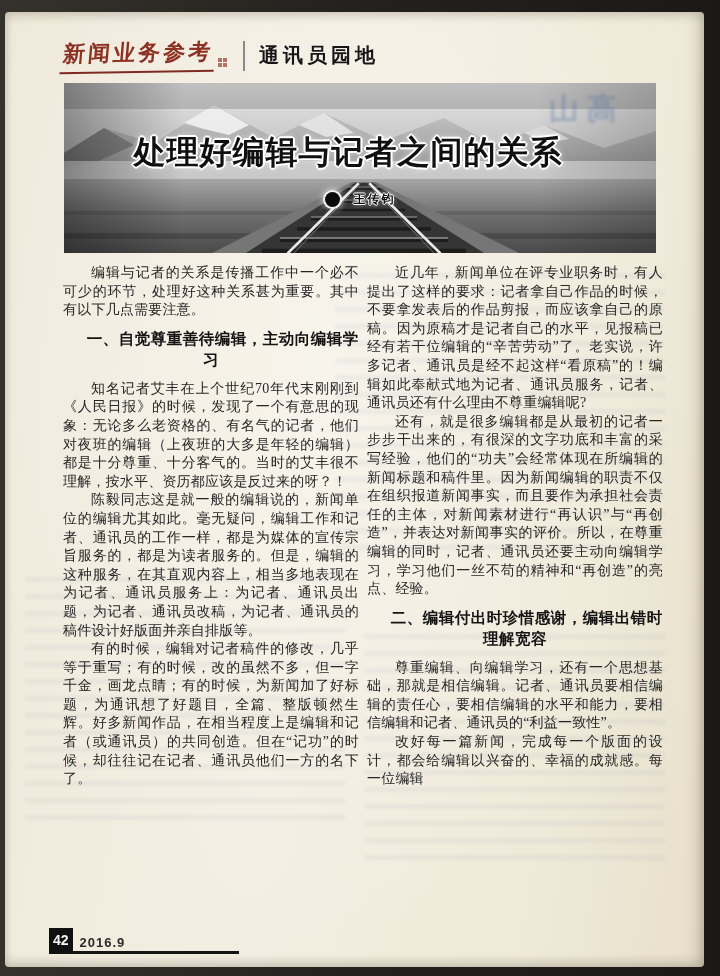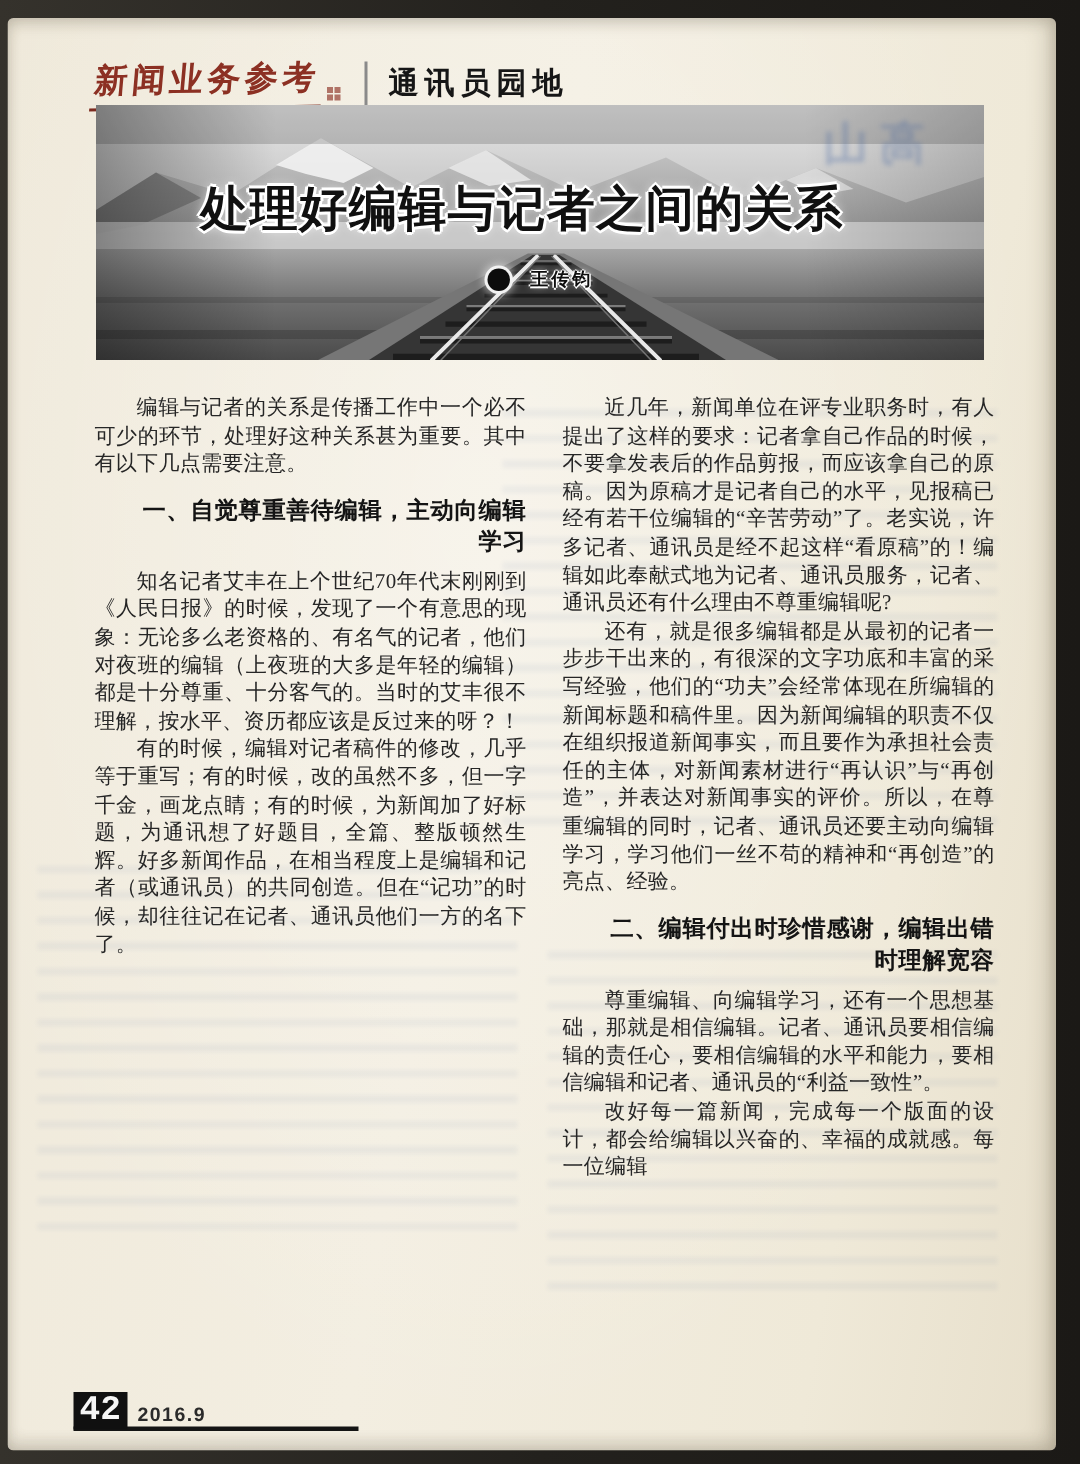--- a/index.html
+++ b/index.html
@@ -36,21 +36,21 @@
   }
   .seal{display:grid;grid-template-columns:4px 4px;grid-gap:1px;margin:0 0 6px 3px;}
   .seal i{width:4px;height:4px;background:#8c3023;opacity:.65;display:block;}
   .mast-divider{width:2px;height:30px;background:#8a8a8a;margin:0 14px 0 16px;}
   .column-title{
     font-family:"Liberation Sans","DejaVu Sans",sans-serif;
     font-size:20px;font-weight:bold;color:#161616;letter-spacing:4px;
   }
 
   
-  .banner{position:absolute;left:59px;top:58px;width:592px;height:170px;overflow:hidden;background:#9a9a9a;}
+  .banner{position:absolute;left:59px;top:71px;width:592px;height:170px;overflow:hidden;background:#9a9a9a;}
   .banner svg{position:absolute;left:0;top:0;}
   .ghost{
     position:absolute;right:40px;top:6px;color:#3c5fa0;opacity:.30;filter:blur(1.6px);
     transform:scaleX(-1);font-size:30px;font-weight:bold;letter-spacing:8px;
     font-family:"Liberation Sans","DejaVu Sans",sans-serif;pointer-events:none;
   }
   .banner-title{
     position:absolute;left:0;right:24px;top:48px;text-align:center;
     font-family:"Liberation Sans","DejaVu Sans",sans-serif;
     font-size:32px;font-weight:bold;color:#101010;letter-spacing:1px;
@@ -66,38 +66,38 @@
   }
   .author-name{
     font-family:"Liberation Sans","DejaVu Sans",sans-serif;
     font-size:12px;font-weight:bold;color:#0e0e0e;letter-spacing:2px;
     text-shadow:-1px 0 #fff,1px 0 #fff,0 -1px #fff,0 1px #fff,0 0 5px rgba(255,255,255,.9);
   }
 
   
   .columns{
     position:absolute;left:58px;top:252px;width:600px;height:664px;
-    display:flex;gap:24px;color:#262626;
+    display:flex;gap:8px;color:#262626;
   }
   .col{flex:1;overflow:hidden;text-align:justify;}
   .col p{
     margin:0;font-size:14px;line-height:18.6px;text-indent:2em;letter-spacing:.2px;
   }
   .col h3{
-    font-family:Liberation Sans, sans-serif;
+    font-family:Liberation Mono, monospace;
     font-size:15.5px;line-height:21px;font-weight:bold;color:#141414;
-    margin:10px 0 8px 0;text-indent:1.5em;text-align:right;letter-spacing:.5px;
+    margin:10px 0 8px 0;text-indent:1.5em;text-align:center;letter-spacing:.5px;
   }
 
   
   .footer{position:absolute;left:44px;top:916px;display:flex;align-items:flex-end;
     border-bottom:3px solid #141414;width:190px;padding-bottom:0;}
   .page-badge{
-    background:#101010;color:#f5f5f5;font-family:Liberation Mono, monospace;
-    font-size:23px;font-weight:bold;padding:1px 4px 2px 4px;line-height:22px;margin-bottom:-2px;
+    background:#101010;color:#f5f5f5;font-family:Liberation Sans, sans-serif;
+    font-size:14px;font-weight:bold;padding:1px 4px 2px 4px;line-height:22px;margin-bottom:-2px;
   }
   .issue{
     font-family:"Liberation Sans","DejaVu Sans",sans-serif;
     font-size:13px;font-weight:bold;color:#2a2a2a;letter-spacing:1px;margin:0 0 1px 7px;
   }
 </style>
 </head>
 <body>
 
 <div class="paper">
@@ -194,20 +194,21 @@
       <span class="author-bullet"></span>
       <span class="author-name">王传钧</span>
     </div>
   </div>
 
   <div class="columns">
     <div class="col">
       <p>编辑与记者的关系是传播工作中一个必不可少的环节，处理好这种关系甚为重要。其中有以下几点需要注意。</p>
       <h3>一、自觉尊重善待编辑，主动向编辑学习</h3>
       <p>知名记者艾丰在上个世纪70年代末刚刚到《人民日报》的时候，发现了一个有意思的现象：无论多么老资格的、有名气的记者，他们对夜班的编辑（上夜班的大多是年轻的编辑）都是十分尊重、十分客气的。当时的艾丰很不理解，按水平、资历都应该是反过来的呀？！</p>
+      <p>陈毅同志这是就一般的编辑说的，新闻单位的编辑尤其如此。毫无疑问，编辑工作和记者、通讯员的工作一样，都是为媒体的宣传宗旨服务的，都是为读者服务的。但是，编辑的这种服务，在其直观内容上，相当多地表现在为记者、通讯员服务上：为记者、通讯员出题，为记者、通讯员改稿，为记者、通讯员的稿件设计好版面并亲自排版等。</p>
       <p>有的时候，编辑对记者稿件的修改，几乎等于重写；有的时候，改的虽然不多，但一字千金，画龙点睛；有的时候，为新闻加了好标题，为通讯想了好题目，全篇、整版顿然生辉。好多新闻作品，在相当程度上是编辑和记者（或通讯员）的共同创造。但在“记功”的时候，却往往记在记者、通讯员他们一方的名下了。</p>
     </div>
     <div class="col">
       <p>近几年，新闻单位在评专业职务时，有人提出了这样的要求：记者拿自己作品的时候，不要拿发表后的作品剪报，而应该拿自己的原稿。因为原稿才是记者自己的水平，见报稿已经有若干位编辑的“辛苦劳动”了。老实说，许多记者、通讯员是经不起这样“看原稿”的！编辑如此奉献式地为记者、通讯员服务，记者、通讯员还有什么理由不尊重编辑呢?</p>
       <p>还有，就是很多编辑都是从最初的记者一步步干出来的，有很深的文字功底和丰富的采写经验，他们的“功夫”会经常体现在所编辑的新闻标题和稿件里。因为新闻编辑的职责不仅在组织报道新闻事实，而且要作为承担社会责任的主体，对新闻素材进行“再认识”与“再创造”，并表达对新闻事实的评价。所以，在尊重编辑的同时，记者、通讯员还要主动向编辑学习，学习他们一丝不苟的精神和“再创造”的亮点、经验。</p>
       <h3>二、编辑付出时珍惜感谢，编辑出错时理解宽容</h3>
       <p>尊重编辑、向编辑学习，还有一个思想基础，那就是相信编辑。记者、通讯员要相信编辑的责任心，要相信编辑的水平和能力，要相信编辑和记者、通讯员的“利益一致性”。</p>
       <p>改好每一篇新闻，完成每一个版面的设计，都会给编辑以兴奋的、幸福的成就感。每一位编辑</p>
     </div>
   </div>

